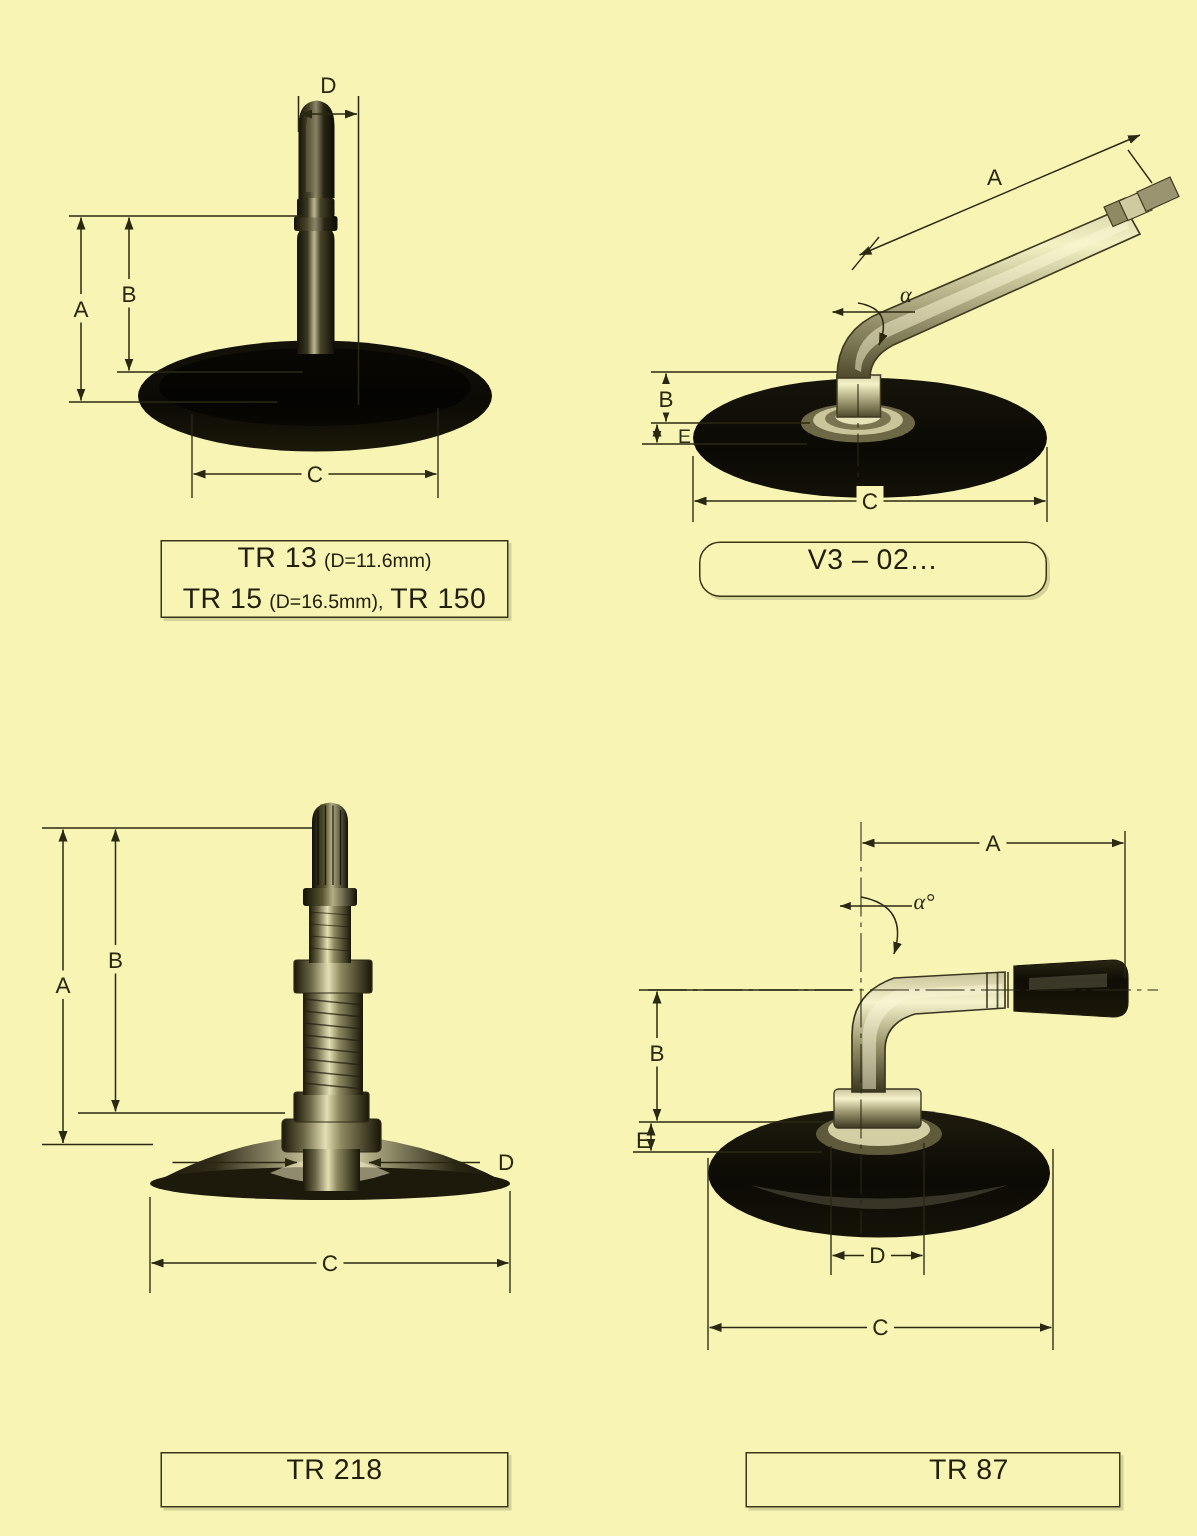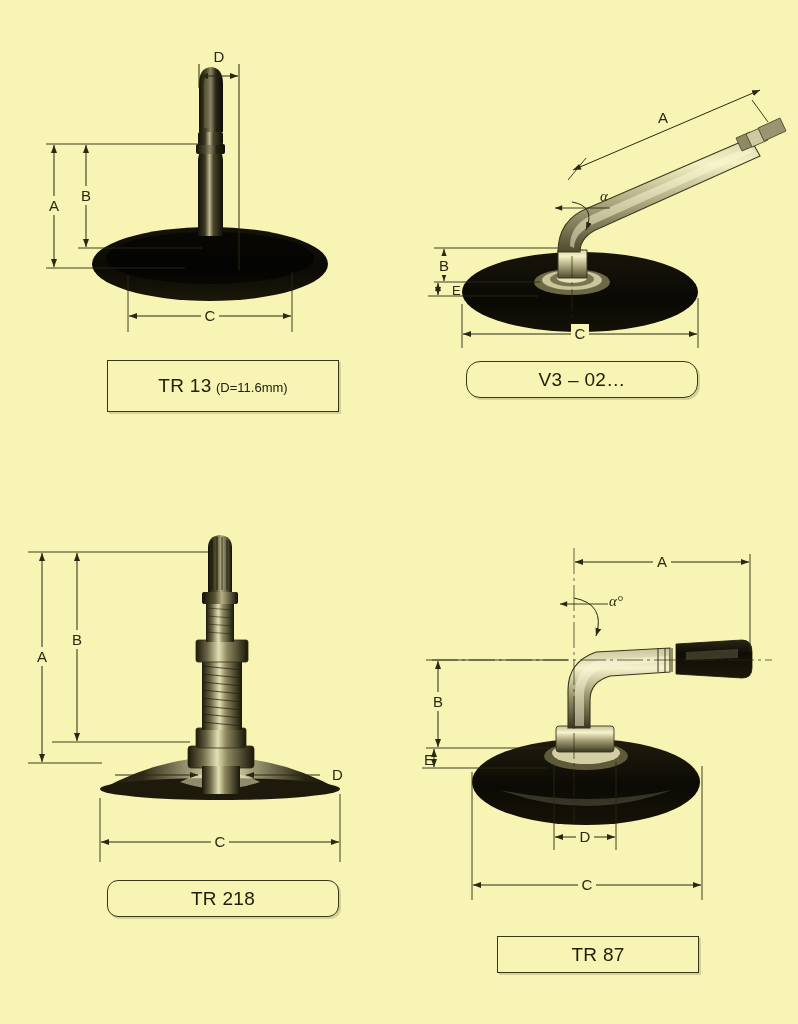--- a/index.html
+++ b/index.html
@@ -16,21 +16,21 @@
   svg{display:block;overflow:visible;}
   .dimtxt{font-family:"Liberation Sans",sans-serif;font-size:15px;fill:#2b2812;}
   .dimtxt.small{font-size:13px;}
   .alpha{font-family:"Liberation Serif",serif;font-style:italic;font-size:15px;fill:#2b2812;}
   .labelbox{
     position:absolute;
     border:1.5px solid #3a3618;
     background:#f7f4b4;
     box-shadow:2px 2px 0 rgba(60,58,30,.18);
     display:flex;flex-direction:column;
-    align-items:center;justify-content:center;
+    align-items:center;justify-content:space-between;
     text-align:center;
     line-height:1.22;
     color:#22200c;
   }
   .labelbox .ln{white-space:nowrap;}
   .big{font-size:19px;letter-spacing:.3px;}
   .sub{font-size:13px;}
   .ln .sub{font-size:13px;}
 </style>
 </head>
@@ -100,20 +100,25 @@
       <line x1="109" y1="276" x2="271" y2="276" stroke="#2b2812" stroke-width="1" marker-start="url(#ar1s)" marker-end="url(#ar1)"></line>
       <rect x="181" y="266" width="18" height="19" fill="#f7f4b4"></rect>
       <text class="dimtxt" x="190" y="281" text-anchor="middle">C</text>
     </svg>
   </div>
 
   <div class="labelbox" style="left:107px;top:360px;width:230px;height:50px;">
     <div class="ln">
       <span class="big">TR 13</span>
       <span class="sub">(D=11.6mm)</span>
+    </div>
+    <div class="ln">
+      <span class="big">TR 15</span>
+      <span class="sub">(D=16.5mm),</span>
+      <span class="big">TR 150</span>
     </div>
   </div>
 
   <div class="panel" style="left:420px;top:60px;width:370px;height:290px;">
     <svg width="370" height="290" viewBox="0 0 370 290">
       <defs>
         <linearGradient id="g2base" x1="0" y1="0" x2="0" y2="1">
           <stop offset="0%" stop-color="#17140a"></stop>
           <stop offset="60%" stop-color="#0a0904"></stop>
           <stop offset="100%" stop-color="#141107"></stop>
@@ -275,21 +280,21 @@
       <text class="dimtxt" x="322" y="270">D</text>
 
       <line x1="90" y1="288" x2="90" y2="352" stroke="#2b2812" stroke-width=".9"></line>
       <line x1="330" y1="284" x2="330" y2="352" stroke="#2b2812" stroke-width=".9"></line>
       <line x1="91" y1="332" x2="329" y2="332" stroke="#2b2812" stroke-width="1" marker-start="url(#ar3s)" marker-end="url(#ar3)"></line>
       <rect x="201" y="322" width="18" height="19" fill="#f7f4b4"></rect>
       <text class="dimtxt" x="210" y="337" text-anchor="middle">C</text>
     </svg>
   </div>
 
-  <div class="labelbox" style="left:107px;top:880px;width:230px;height:35px;border-radius:11px;">
+  <div class="labelbox" style="left:107px;top:968px;width:230px;height:35px;">
     <div class="ln big">TR 218</div>
   </div>
 
   <div class="panel" style="left:420px;top:540px;width:370px;height:370px;">
     <svg width="370" height="370" viewBox="0 0 370 370">
       <defs>
         <linearGradient id="g4base" x1="0" y1="0" x2="0" y2="1">
           <stop offset="0%" stop-color="#201c0e"></stop>
           <stop offset="55%" stop-color="#0b0a04"></stop>
           <stop offset="100%" stop-color="#161308"></stop>
@@ -362,17 +367,17 @@
       <text class="dimtxt" x="165" y="302" text-anchor="middle">D</text>
 
       <line x1="52" y1="232" x2="52" y2="360" stroke="#2b2812" stroke-width=".9"></line>
       <line x1="282" y1="226" x2="282" y2="360" stroke="#2b2812" stroke-width=".9"></line>
       <line x1="53" y1="345" x2="281" y2="345" stroke="#2b2812" stroke-width="1" marker-start="url(#ar4s)" marker-end="url(#ar4)"></line>
       <rect x="158" y="335" width="18" height="19" fill="#f7f4b4"></rect>
       <text class="dimtxt" x="167" y="350" text-anchor="middle">C</text>
     </svg>
   </div>
 
-  <div class="labelbox" style="left:497px;top:936px;width:200px;height:35px;">
+  <div class="labelbox" style="left:497px;top:968px;width:200px;height:35px;padding-left:48px;">
     <div class="ln big">TR 87</div>
   </div>
 
 </div>
 
 </body></html>

